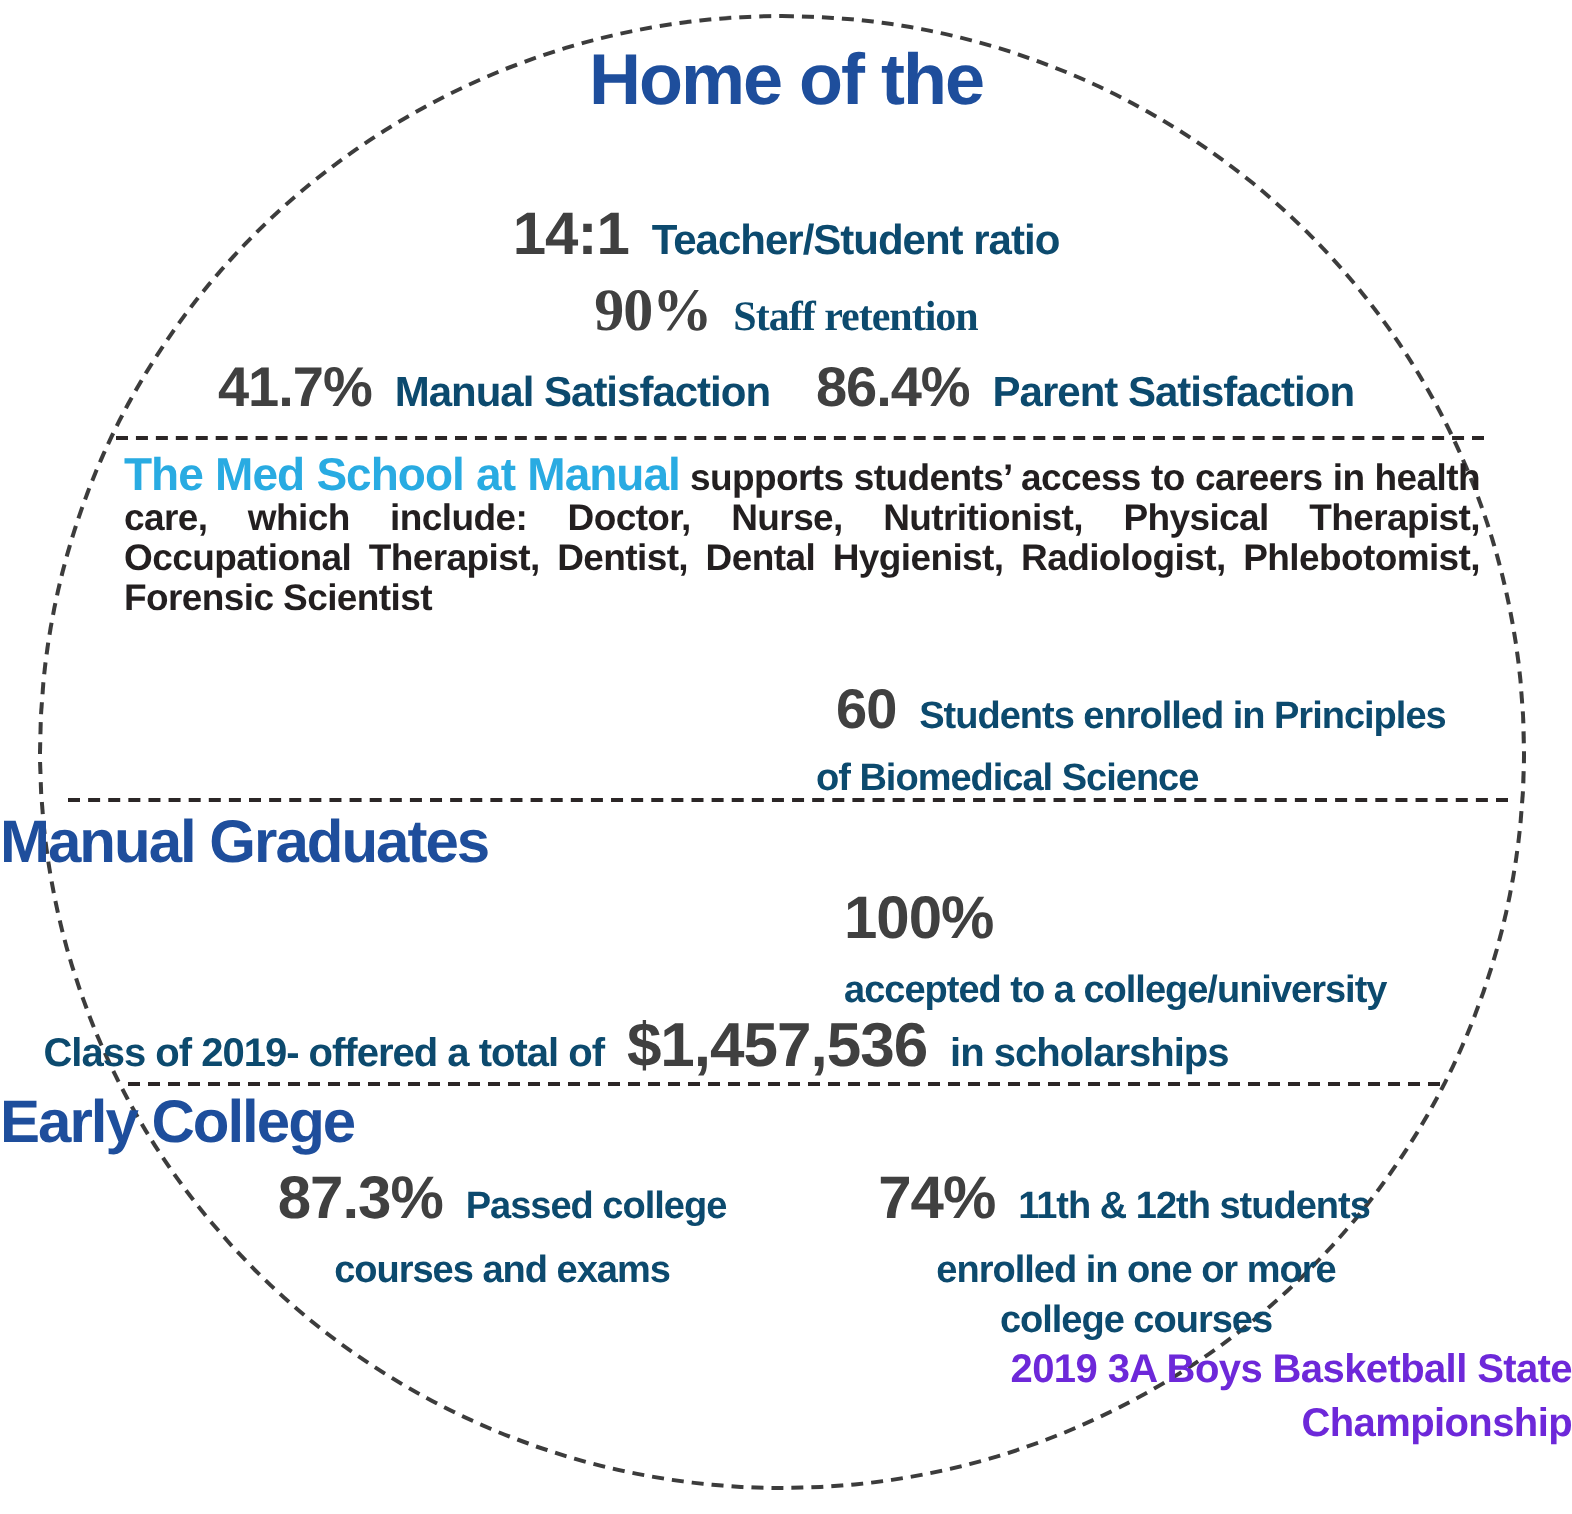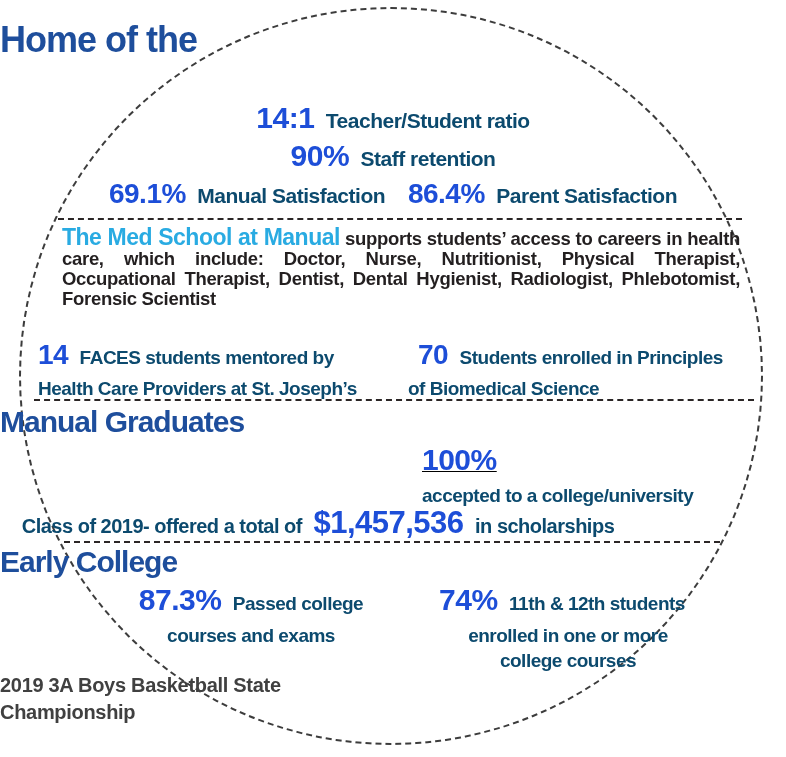--- a/index.html
+++ b/index.html
@@ -8,31 +8,31 @@
     font-family:"Liberation Sans","DejaVu Sans",sans-serif;
     -webkit-font-smoothing:antialiased;
   }
   .stage{position:absolute;inset:0;}
   .circle{
     position:absolute;left:19px;top:7px;width:744px;height:738px;
     border:2px dashed #3c3c3c;border-radius:50%;box-sizing:border-box;
   }
 
   .title{
-    position:absolute;top:22px;left:0;width:786px;margin:0;
+    position:absolute;top:22px;left:0;width:786px;margin:0;text-align:center;
     font-size:36px;line-height:35px;font-weight:bold;color:#1e4e9c;letter-spacing:-1px;
   }
   .title span{display:block;}
 
   .stat-line{position:absolute;left:0;width:786px;text-align:center;line-height:36px;white-space:nowrap;}
   .s-ratio{top:100px;}
-  .s-retention{top:138px;}
+  .s-retention{top:138px;font-family:Liberation Serif, serif;}
   .s-satisfaction{top:176px;}
 
-  .val{font-weight:bold;color:#1d4ed8;letter-spacing:-0.5px;}
+  .val{font-weight:bold;color:#404040;letter-spacing:-0.5px;}
   .v28{font-size:28px;}
   .v30{font-size:30px;}
   .v31{font-size:31px;}
   .lbl{font-weight:bold;color:#0c4a6e;letter-spacing:-0.5px;}
   .l21{font-size:21px;}
   .l19{font-size:19px;}
   .l20{font-size:20px;}
   .gap{display:inline-block;width:7px;}
 
   .rule{position:absolute;border-top:2px dashed #2b2626;height:0;}
@@ -58,33 +58,33 @@
   .sec-heading{
     position:absolute;left:0;width:786px;margin:0;
     font-size:30px;line-height:34px;font-weight:bold;color:#1e4e9c;letter-spacing:-1px;
   }
   .h-grads{top:405px;}
   .h-early{top:545px;}
 
   .grad-left{top:442px;left:36px;width:382px;text-align:center;}
   .grad-left .line1{line-height:36px;}
   .grad-right{top:442px;left:422px;width:340px;text-align:left;}
-  .grad-right .line1{line-height:36px;text-decoration:underline;}
+  .grad-right .line1{line-height:36px;}
 
   .sch-line{position:absolute;top:504px;left:0;width:636px;text-align:center;line-height:38px;white-space:nowrap;}
 
   .early-left{top:582px;left:112px;width:278px;text-align:center;}
   .early-left .line1{line-height:36px;}
   .early-right{top:582px;left:392px;width:340px;text-align:center;}
   .early-right .line1{line-height:36px;}
   .early-right .line2,.early-right .line3{padding-left:12px;}
 
   .footer{
-    position:absolute;top:672px;left:0;width:786px;text-align:left;
-    font-size:20px;line-height:27px;font-weight:bold;color:#404040;letter-spacing:-0.3px;
+    position:absolute;top:672px;left:0;width:786px;text-align:right;
+    font-size:20px;line-height:27px;font-weight:bold;color:#6d28d9;letter-spacing:-0.3px;
   }
   .footer span{display:block;}
 </style>
 </head>
 <body>
 
 <div class="stage">
 
   <div class="circle"></div>
 
@@ -96,45 +96,38 @@
     <span class="val v30">14:1</span><span class="gap"></span>
     <span class="lbl l21">Teacher/Student ratio</span>
   </div>
 
   <div class="stat-line s-retention">
     <span class="val v30">90%</span><span class="gap"></span>
     <span class="lbl l21">Staff retention</span>
   </div>
 
   <div class="stat-line s-satisfaction">
-    <span class="val v28">69.1%</span><span class="gap"></span>
+    <span class="val v28">41.7%</span><span class="gap"></span>
     <span class="lbl l21">Manual Satisfaction</span>
     <span class="gap"></span><span class="gap"></span>
     <span class="val v28">86.4%</span><span class="gap"></span>
     <span class="lbl l21">Parent Satisfaction</span>
   </div>
 
   <div class="rule rule1"></div>
 
   <p class="med-para">
     <span class="hl">The Med School at Manual</span>
     <span>supports students’ access to careers in health care, which include: Doctor, Nurse, Nutritionist, Physical Therapist, Occupational Therapist, Dentist, Dental Hygienist, Radiologist, Phlebotomist, Forensic Scientist</span>
   </p>
 
-  <div class="col med-left">
-    <div class="line1">
-      <span class="val v28">14</span><span class="gap"></span>
-      <span class="lbl l19">FACES students mentored by</span>
-    </div>
-    <div class="line2 lbl l19">Health Care Providers at St. Joseph’s</div>
-  </div>
 
   <div class="col med-right">
     <div class="line1">
-      <span class="val v28">70</span><span class="gap"></span>
+      <span class="val v28">60</span><span class="gap"></span>
       <span class="lbl l19">Students enrolled in Principles</span>
     </div>
     <div class="line2 lbl l19">of Biomedical Science</div>
   </div>
 
   <div class="rule rule2"></div>
 
   <h2 class="sec-heading h-grads">Manual Graduates</h2>
 
 

